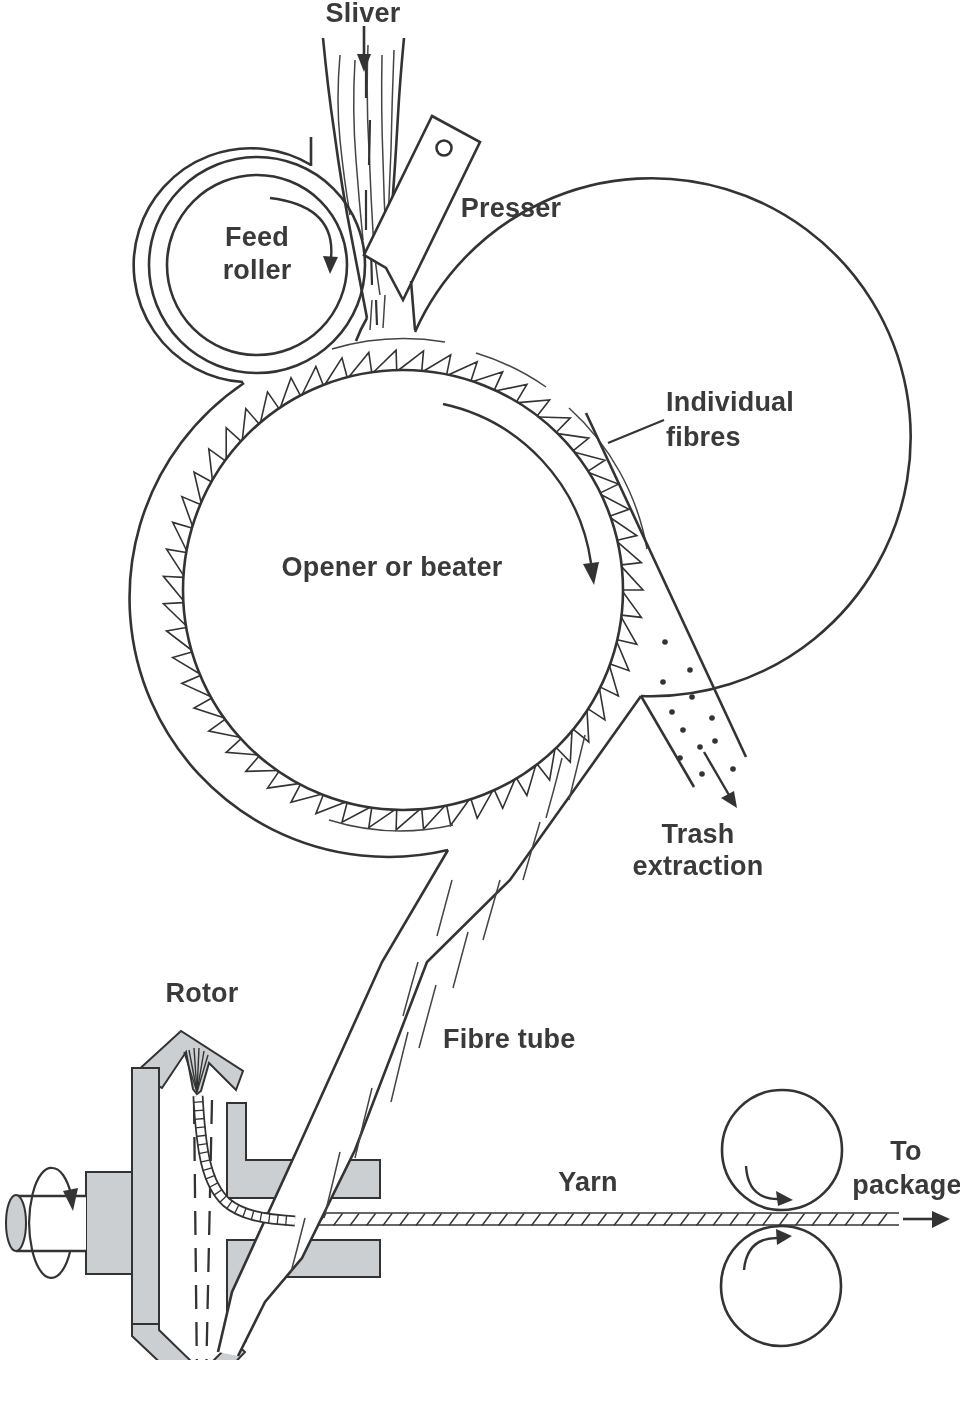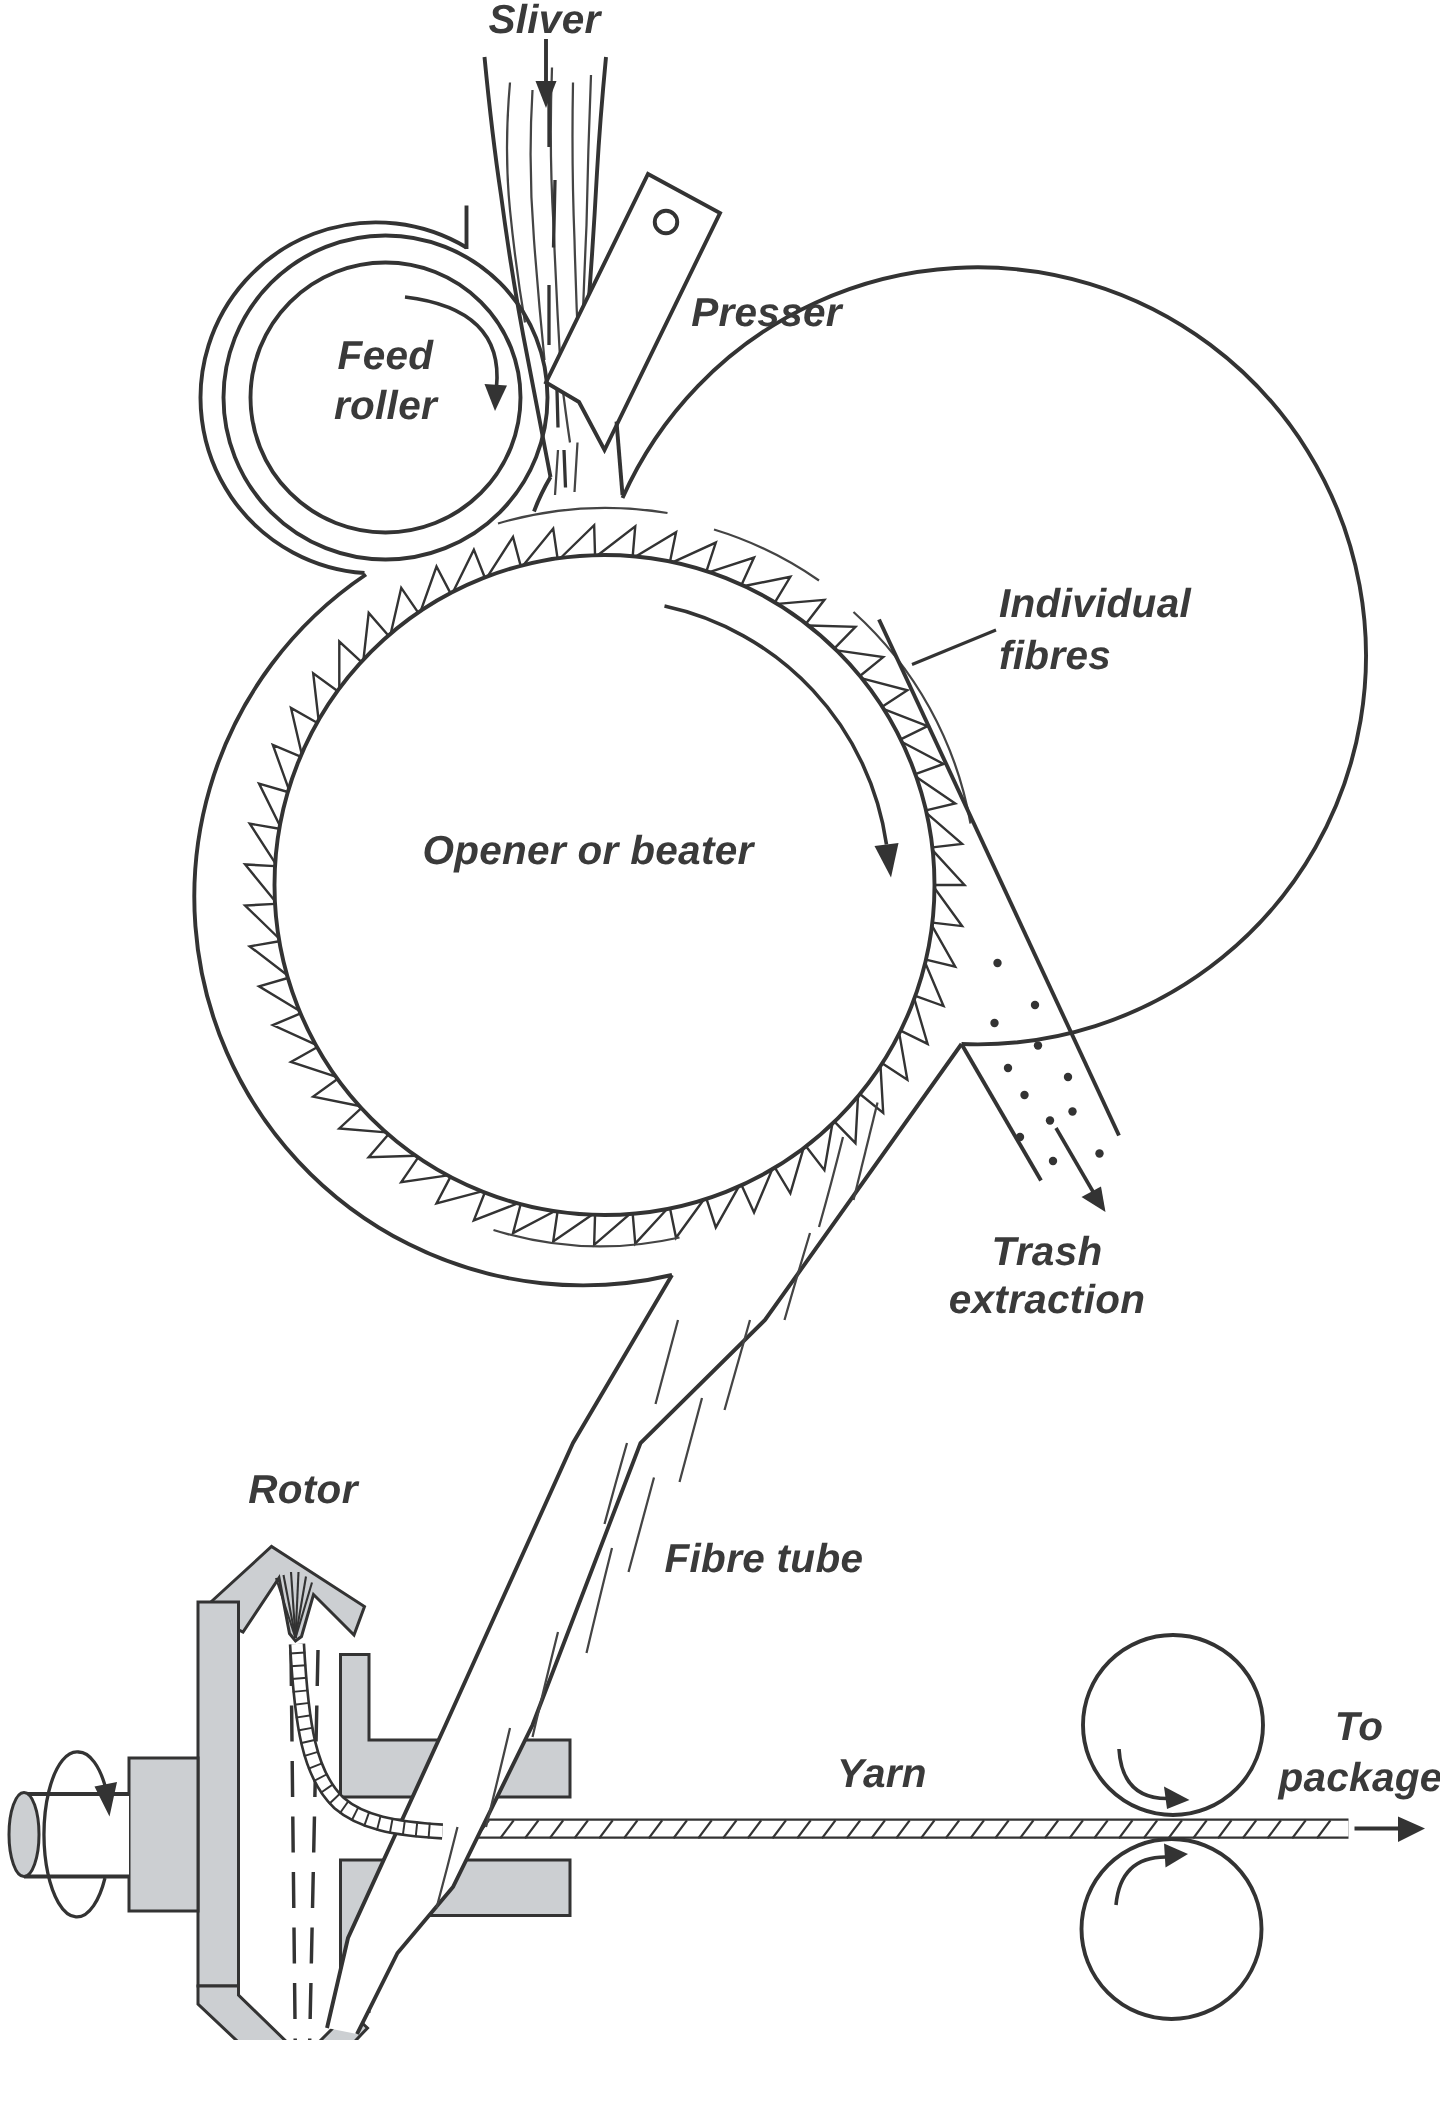--- a/index.html
+++ b/index.html
@@ -3,21 +3,21 @@
 <meta charset="utf-8">
 <style>
   :root{
     --line:#333333;
     --thin:#444444;
     --machine-fill:#cccfd2;
     --background:#ffffff;
     --text:#3a3a3a;
   }
   html,body{margin:0;padding:0;background:var(--background);}
-  .stage{width:960px;height:1360px;position:relative;background:var(--background);font-style:italic;}
+  .stage{width:960px;height:1360px;position:relative;background:var(--background);}
   svg{display:block;}
   text{
     font-family:"Liberation Sans","DejaVu Sans",sans-serif;
     font-size:27px;
     font-weight:600;
     fill:var(--text);
     letter-spacing:0.2px;
   }
   .stroke{fill:none;stroke:var(--line);stroke-width:2.6;}
   .stroke-thin{fill:none;stroke:var(--thin);stroke-width:1.5;}

